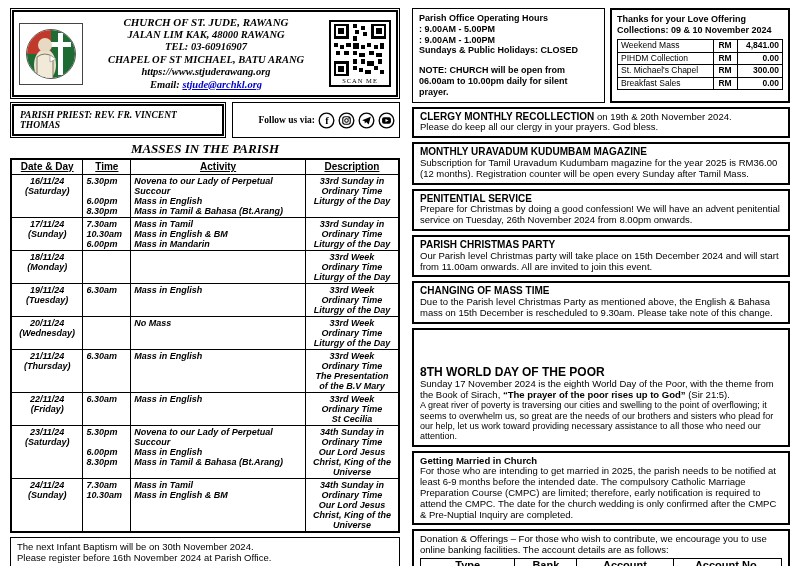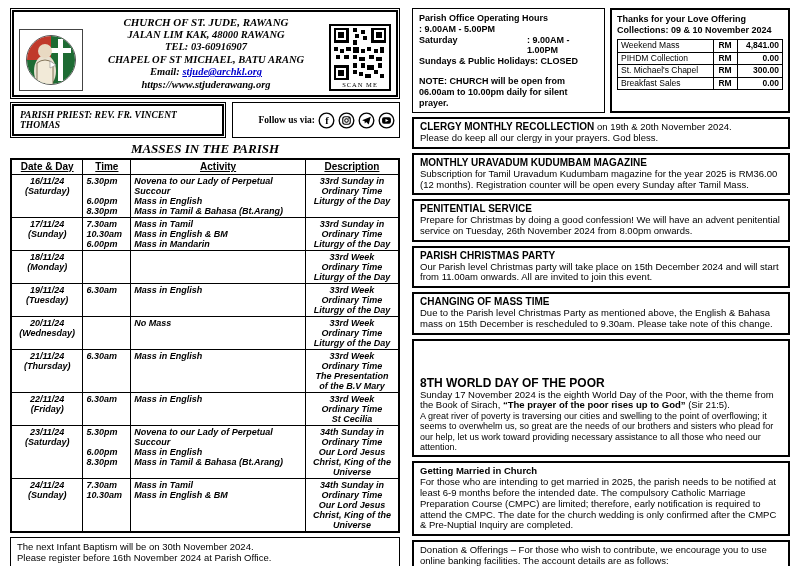--- a/index.html
+++ b/index.html
@@ -7,21 +7,21 @@
   body { font-family:"Liberation Sans", sans-serif; padding:8px 10px; }
   .page { display:flex; gap:12px; }
   .col-left { width:390px; flex:0 0 390px; }
   .col-right { width:378px; flex:0 0 378px; }
 
   
   .dbl { border:1px solid #000; padding:1px; background:#fff; }
   .dbl-in { border:2px solid #000; }
 
   
-  .hdr-in { display:flex; align-items:flex-end; padding:4px 5px; gap:5px; }
+  .hdr-in { display:flex; align-items:center; padding:4px 5px; gap:5px; }
   .logo-box { border:1px solid #444; width:64px; height:62px; flex:0 0 64px;
               display:flex; align-items:center; justify-content:center; }
   .hdr-text { flex:1; text-align:center; font-family:"Liberation Serif", serif;
               font-weight:bold; font-style:italic; font-size:10.5px; line-height:12.5px; }
   .hdr-text .nm { font-size:11px; }
   .link { color:#0000cc; text-decoration:underline; }
   .qr-box { border:2px solid #000; width:62px; flex:0 0 62px; padding:2px 2px 1px 2px;
             display:flex; flex-direction:column; align-items:center; }
   .qr-cap { font-size:6.5px; letter-spacing:1px; font-family:"Liberation Serif", serif; margin-top:1px; }
 
@@ -101,24 +101,24 @@
               <path d="M14 30 Q22 24 30 30 L30 52 L14 52 Z" fill="#f2ead8" stroke="#6b5b3e" stroke-width="0.8"></path>
               <path d="M27 28 l6 4 -6 3 z" fill="#fff" stroke="#888" stroke-width="0.6"></path>
             </g>
           </svg>
         </div>
         <div class="hdr-text">
           <div class="nm">CHURCH OF ST. JUDE, RAWANG</div>
           <div>JALAN LIM KAK, 48000 RAWANG</div>
           <div>TEL: 03-60916907</div>
           <div>CHAPEL OF ST MICHAEL, BATU ARANG</div>
+          <div>https://www.stjuderawang.org</div>
           <div>
             <span>Email: </span><span class="link">stjude@archkl.org</span>
           </div>
-          <div>https://www.stjuderawang.org</div>
         </div>
         <div class="qr-box">
           <svg width="52" height="52" viewBox="0 0 25 25" shape-rendering="crispEdges">
             <rect width="25" height="25" fill="#fff"></rect>
             <g fill="#000">
               <rect x="0" y="0" width="7" height="7"></rect>
                 <rect x="1" y="1" width="5" height="5" fill="#fff"></rect>
                 <rect x="2" y="2" width="3" height="3"></rect>
               <rect x="18" y="0" width="7" height="7"></rect>
                 <rect x="19" y="1" width="5" height="5" fill="#fff"></rect>
@@ -322,21 +322,20 @@
 
   <div class="col-right">
 
     <div class="top-row">
       <div class="office-box">
         <div>Parish Office Operating Hours</div>
         <div class="oh-row">
           <span>: 9.00AM - 5.00PM</span>
         </div>
         <div class="oh-row">
-          <span class="oh-l">Saturday</span>
           <span>: 9.00AM - 1.00PM</span>
         </div>
         <div class="oh-row">
           <span>Sundays &amp; Public Holidays:</span>&nbsp;<span>CLOSED</span>
         </div>
         <div class="oh-note">NOTE: CHURCH will be open from 06.00am to 10.00pm daily for silent prayer.</div>
       </div>
 
       <div class="love-box">
         <div class="love-title">

